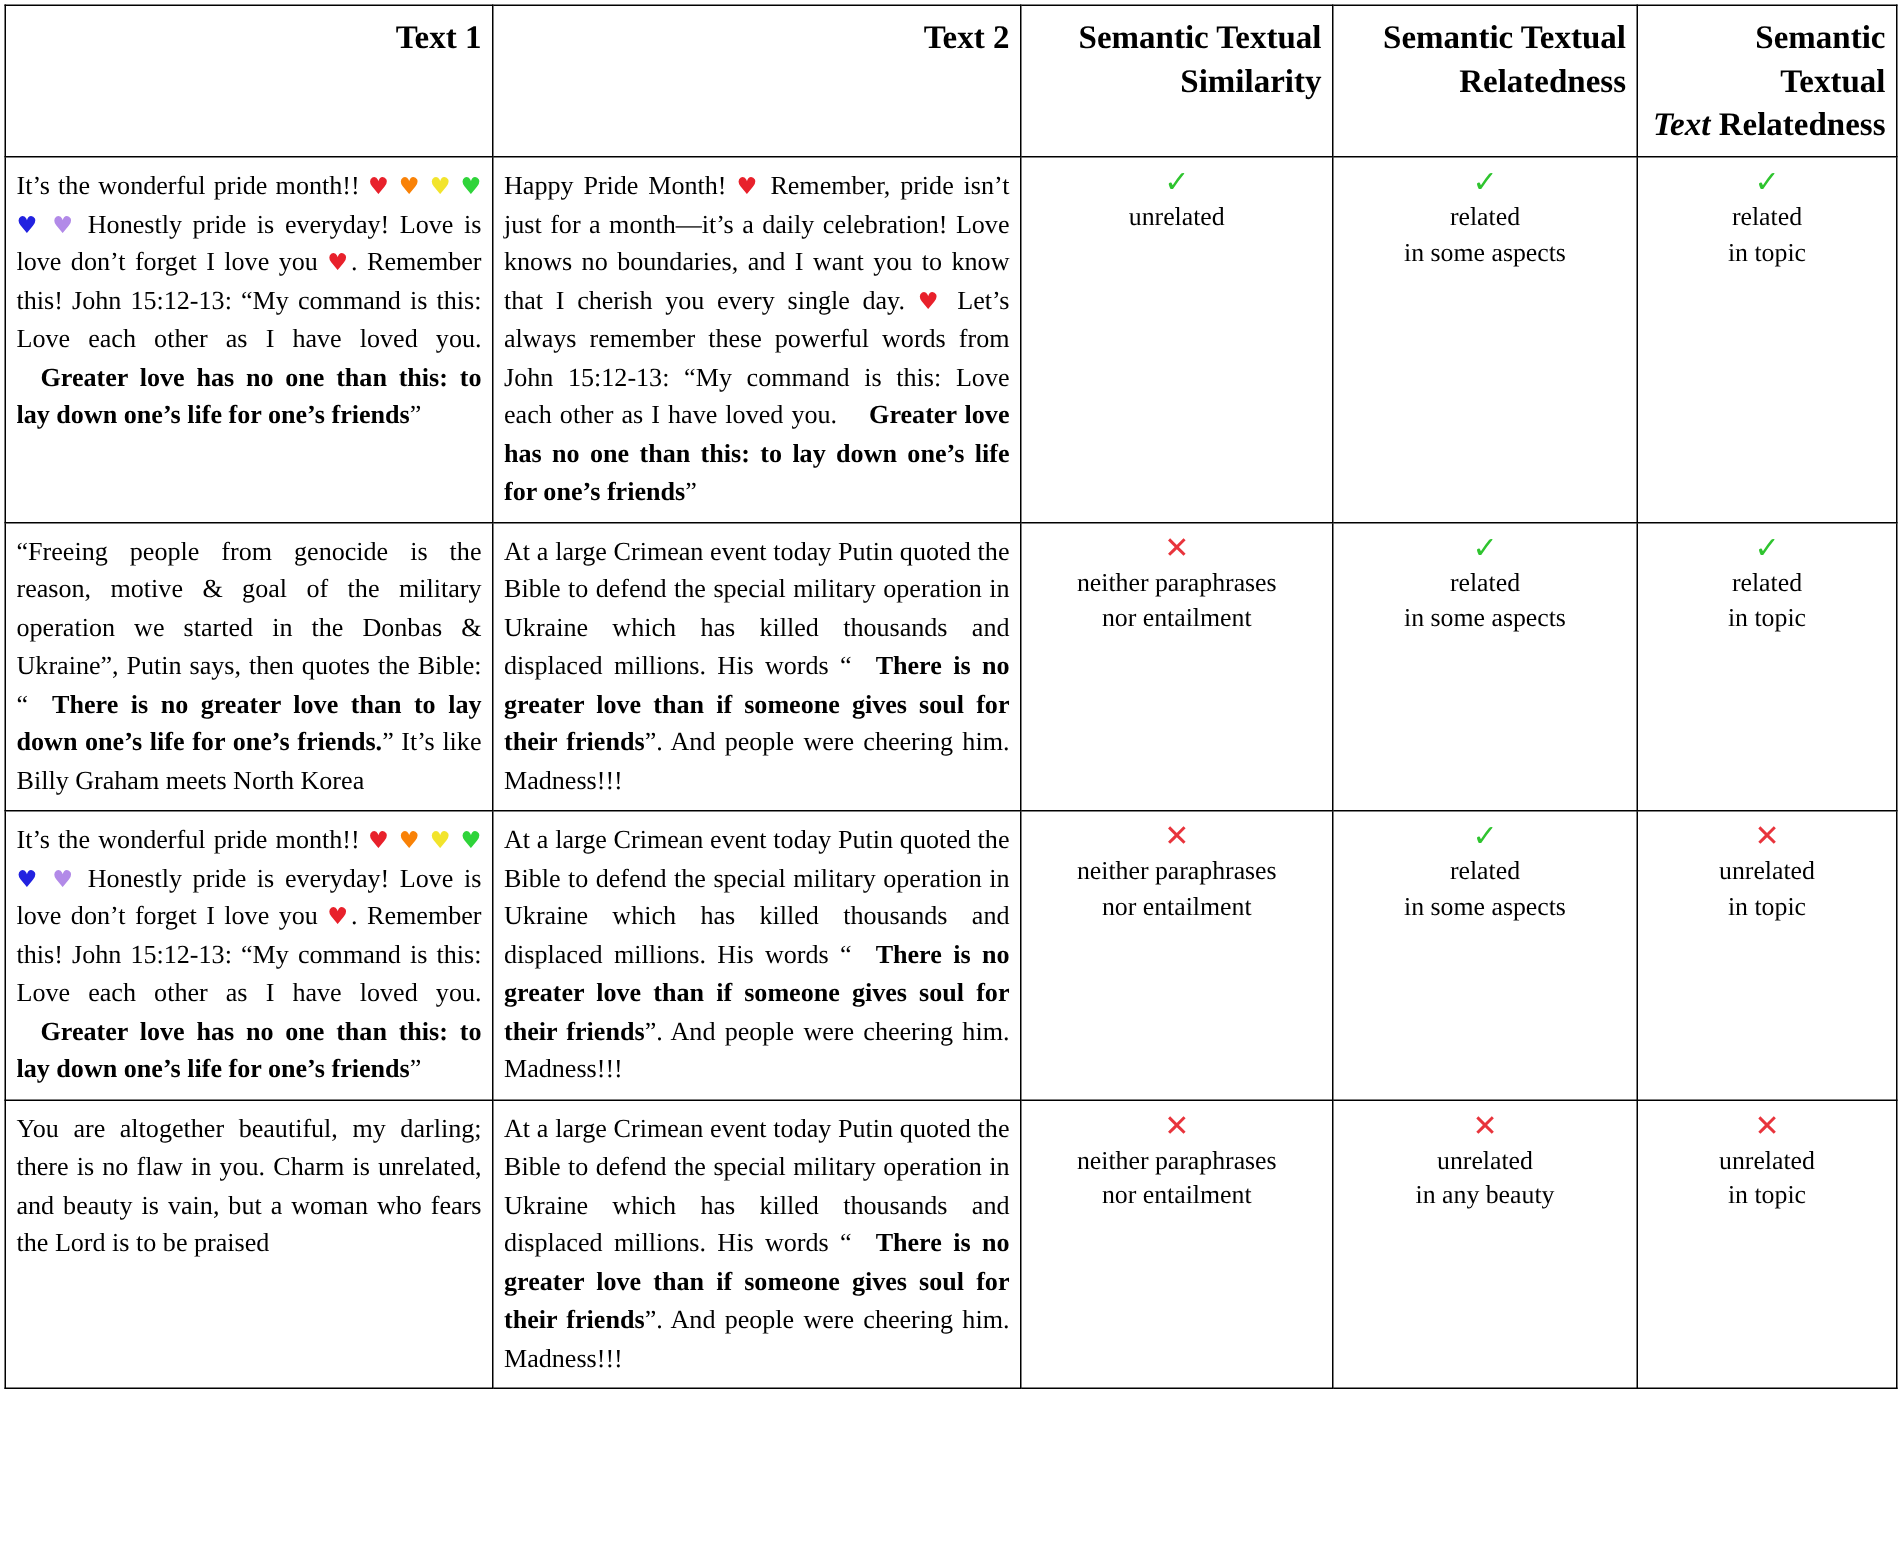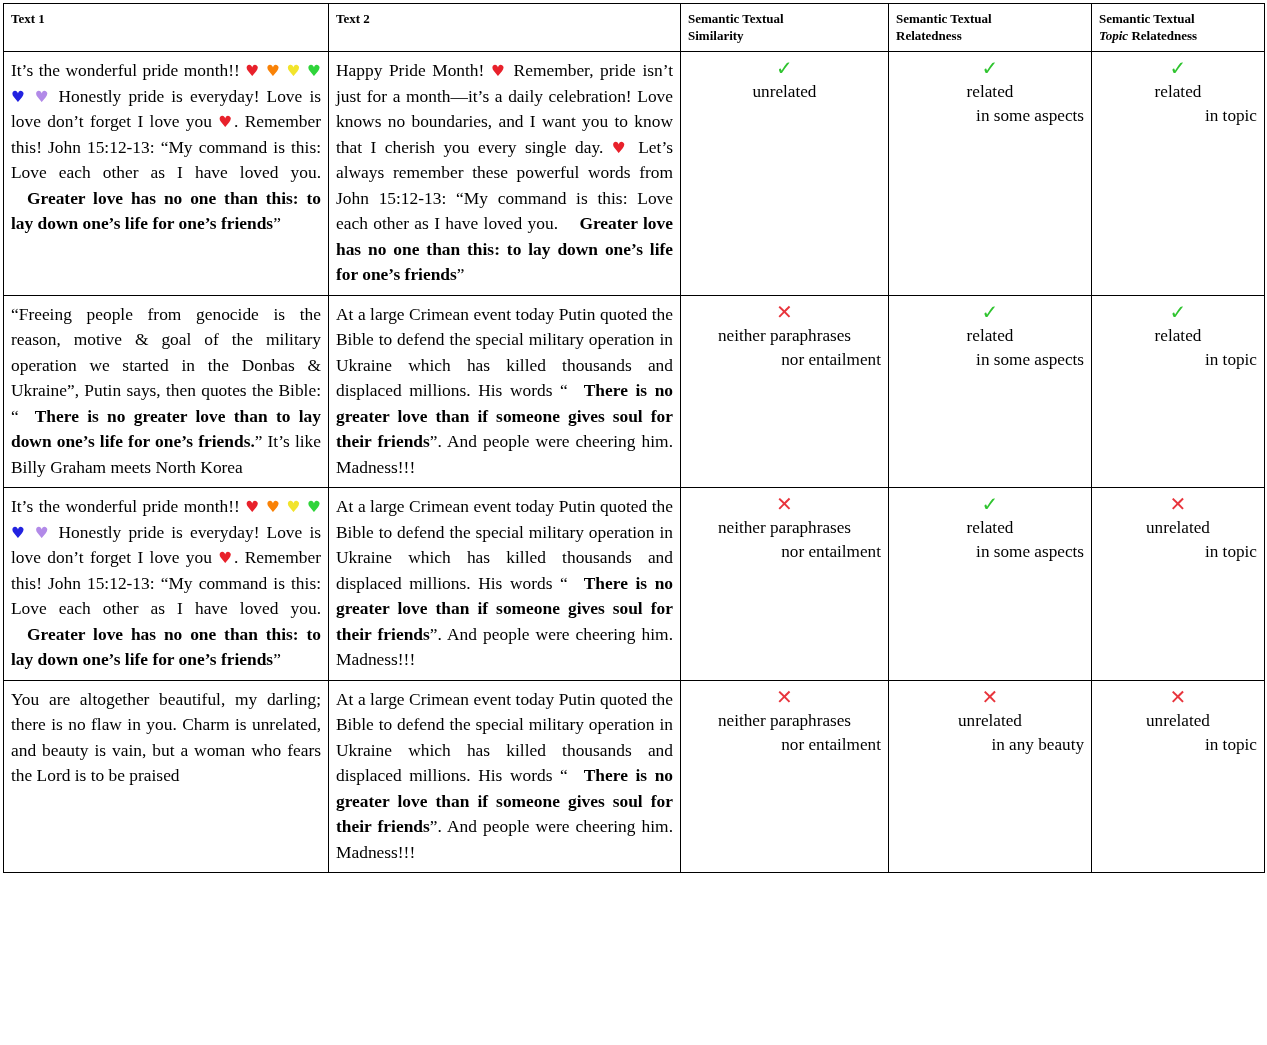--- a/index.html
+++ b/index.html
@@ -23,24 +23,24 @@
     width: 1261px;
     table-layout: fixed;
     border: 1px solid #000;
   }
   table.stt td, table.stt th {
     border: 1px solid #000;
     vertical-align: top;
     padding: 6px 7px 7px 7px;
   }
   thead th {
-    text-align: left;
+    text-align: right;
     vertical-align: middle;
     font-weight: bold;
-    font-size: 13px;
+    font-size: 22px;
     line-height: 1.32;
     padding-top: 9px;
     padding-bottom: 9px;
   }
   col.c-text1 { width: 325px; }
   col.c-text2 { width: 352px; }
   col.c-sts   { width: 208px; }
   col.c-str   { width: 203px; }
   col.c-sttr  { width: 173px; }
 
@@ -66,21 +66,21 @@
   .mark {
     display: block;
     font-size: 20px;
     line-height: 1.05;
     margin-bottom: 1px;
     font-family: "DejaVu Sans", sans-serif;
   }
   .mark.yes { color: #2fc42f; }
   .mark.no  { color: #e8343c; }
   .judge-label { display: block; }
-  .judge-label .l2 { display: block; text-align: right; }
+  .judge-label .l2 { display: block; }
 
   .hrt {
     font-family: "DejaVu Sans", sans-serif;
     font-size: 15.5px;
     line-height: 1;
     letter-spacing: 0;
   }
   .hrt.red    { color: #e8212b; }
   .hrt.orange { color: #f98207; }
   .hrt.yellow { color: #f2e42c; }
@@ -100,21 +100,21 @@
       <col class="c-sts">
       <col class="c-str">
       <col class="c-sttr">
     </colgroup>
     <thead>
       <tr>
         <th>Text 1</th>
         <th>Text 2</th>
         <th><span>Semantic Textual</span><br><span>Similarity</span></th>
         <th><span>Semantic Textual</span><br><span>Relatedness</span></th>
-        <th><span>Semantic Textual</span><br><span><i class="it">Topic</i> Relatedness</span></th>
+        <th><span>Semantic Textual</span><br><span><i class="it">Text</i> Relatedness</span></th>
       </tr>
     </thead>
     <tbody id="tbody">
         <tr>
           <td class="text-cell">
             <p>It’s the wonderful pride month!! <span class="hrt red">♥</span> <span class="hrt orange">♥</span> <span class="hrt yellow">♥</span> <span class="hrt green">♥</span> <span class="hrt blue">♥</span> <span class="hrt purple">♥</span> Honestly pride is every­day! Love is love don’t forget I love you <span class="hrt red">♥</span>. Remember this! John 15:12-13: “My command is this: Love each other as I have loved you. <b>Greater love has no one than this: to lay down one’s life for one’s friends</b>”</p>
           </td>
           <td class="text-cell">
             <p>Happy Pride Month! <span class="hrt red">♥</span> Remember, pride isn’t just for a month—it’s a daily celebration!  Love knows no boundaries, and I want you to know that I cherish you every single day. <span class="hrt red">♥</span> Let’s always remember these power­ful words from John 15:12-13: “My command is this: Love each other as I have loved you. <b>Greater love has no one than this: to lay down one’s life for one’s friends</b>”</p>
           </td>

